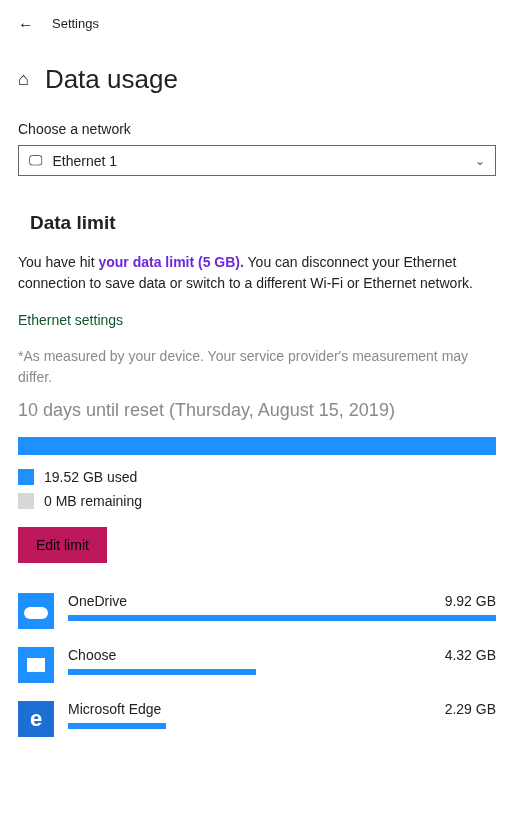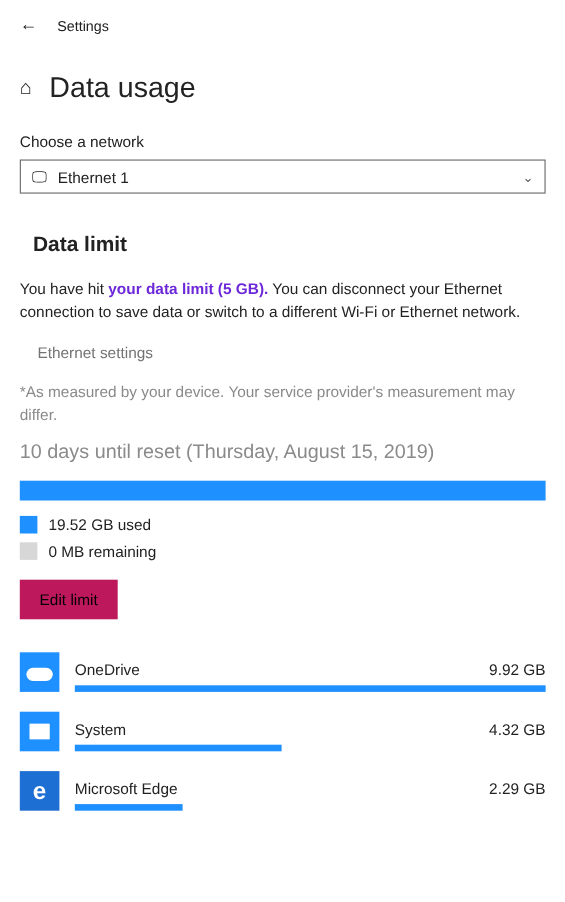--- a/index.html
+++ b/index.html
@@ -34,37 +34,37 @@
     align-items: center;
     padding: 6px 10px;
     cursor: pointer;
   }
   .net-icon { font-size: 14px; margin-right: 10px; }
   .net-name { flex: 1; font-size: 14px; }
   .chev { font-size: 12px; color: #555; }
   .section-h { font-size: 19px; margin: 36px 0 18px 12px; font-weight: 700; }
   .warn-line { font-size: 14px; line-height: 1.5; }
   .warn-red { color: #6d28d9; font-weight: bold; }
-  .link { color: #737373; font-size: 14px; margin: 18px 16px; display: inline-block; cursor: pointer; }
+  .link { color: #14532d; font-size: 14px; margin: 18px 0; display: inline-block; cursor: pointer; }
   .muted { color: #8a8a8a; font-size: 14px; line-height: 1.5; }
   .reset-line { color: #8a8a8a; font-size: 18px; margin: 12px 0 16px 0; }
   .big-bar { height: 18px; background: #1e90ff; width: 100%; margin-bottom: 14px; }
   .legend-row { display: flex; align-items: center; gap: 10px; margin-bottom: 8px; font-size: 14px; }
   .legend-sq { width: 16px; height: 16px; }
   .sq-blue { background: #1e90ff; }
   .sq-grey { background: #d7d7d7; }
   .btn-row { display: flex; gap: 14px; margin: 18px 0 30px 0; }
   .btn {
     background: #be185d;
     border: none;
     padding: 10px 18px;
     font-size: 14px;
     cursor: pointer;
   }
-  .app-row { display: flex; align-items: flex-end; gap: 14px; margin-bottom: 18px; }
+  .app-row { display: flex; align-items: flex-start; gap: 14px; margin-bottom: 18px; }
   .app-icon { width: 36px; height: 36px; flex-shrink: 0; display:flex; align-items:center; justify-content:center; }
   .app-body { flex: 1; }
   .app-top { display: flex; justify-content: space-between; font-size: 14px; margin-bottom: 6px; }
   .app-bar-bg { height: 6px; background: transparent; width: 100%; }
   .app-bar { height: 6px; background: #1e90ff; }
   .icon-onedrive { background:#1e90ff; position:relative; }
   .icon-onedrive::after { content:""; position:absolute; left:6px; top:14px; width:24px; height:12px; background:#fff; border-radius:8px; }
   .icon-system { background:#1e90ff; display:flex; align-items:center; justify-content:center; }
   .icon-system-inner { width:18px; height:14px; border:2px solid #fff; background:#fff; }
   .icon-edge { background:#1e6fd4; color:#fff; font-size:22px; font-weight:600; }
@@ -133,21 +133,21 @@
       </div>
   </div>
 </div>
 
 <div class="app-row">
   <div class="app-icon icon-system">
       <div class="icon-system-inner"></div>
     </div>
   <div class="app-body">
     <div class="app-top">
-      <span>System</span>
+      <span>Choose</span>
       <span>4.32 GB</span>
     </div>
     <div class="app-bar-bg">
         <div class="app-bar" style="width: 44%;"></div>
       </div>
   </div>
 </div>
 
 <div class="app-row">
   <div class="app-icon icon-edge">e</div>

